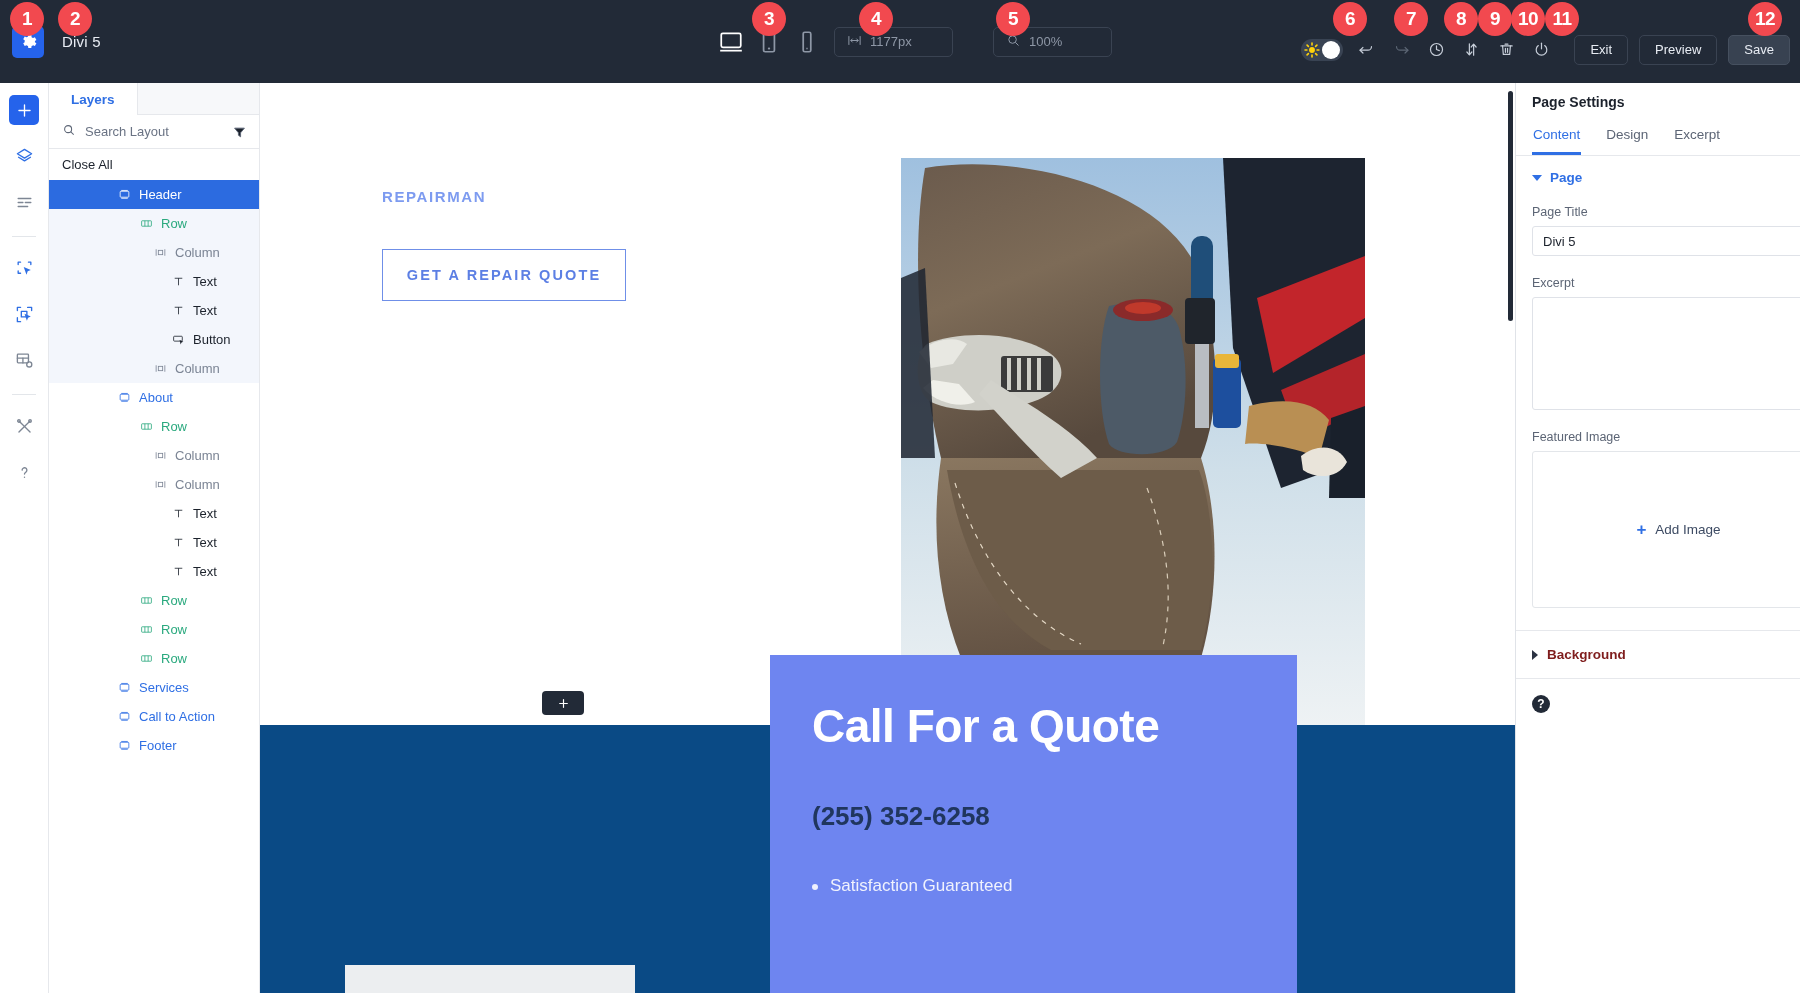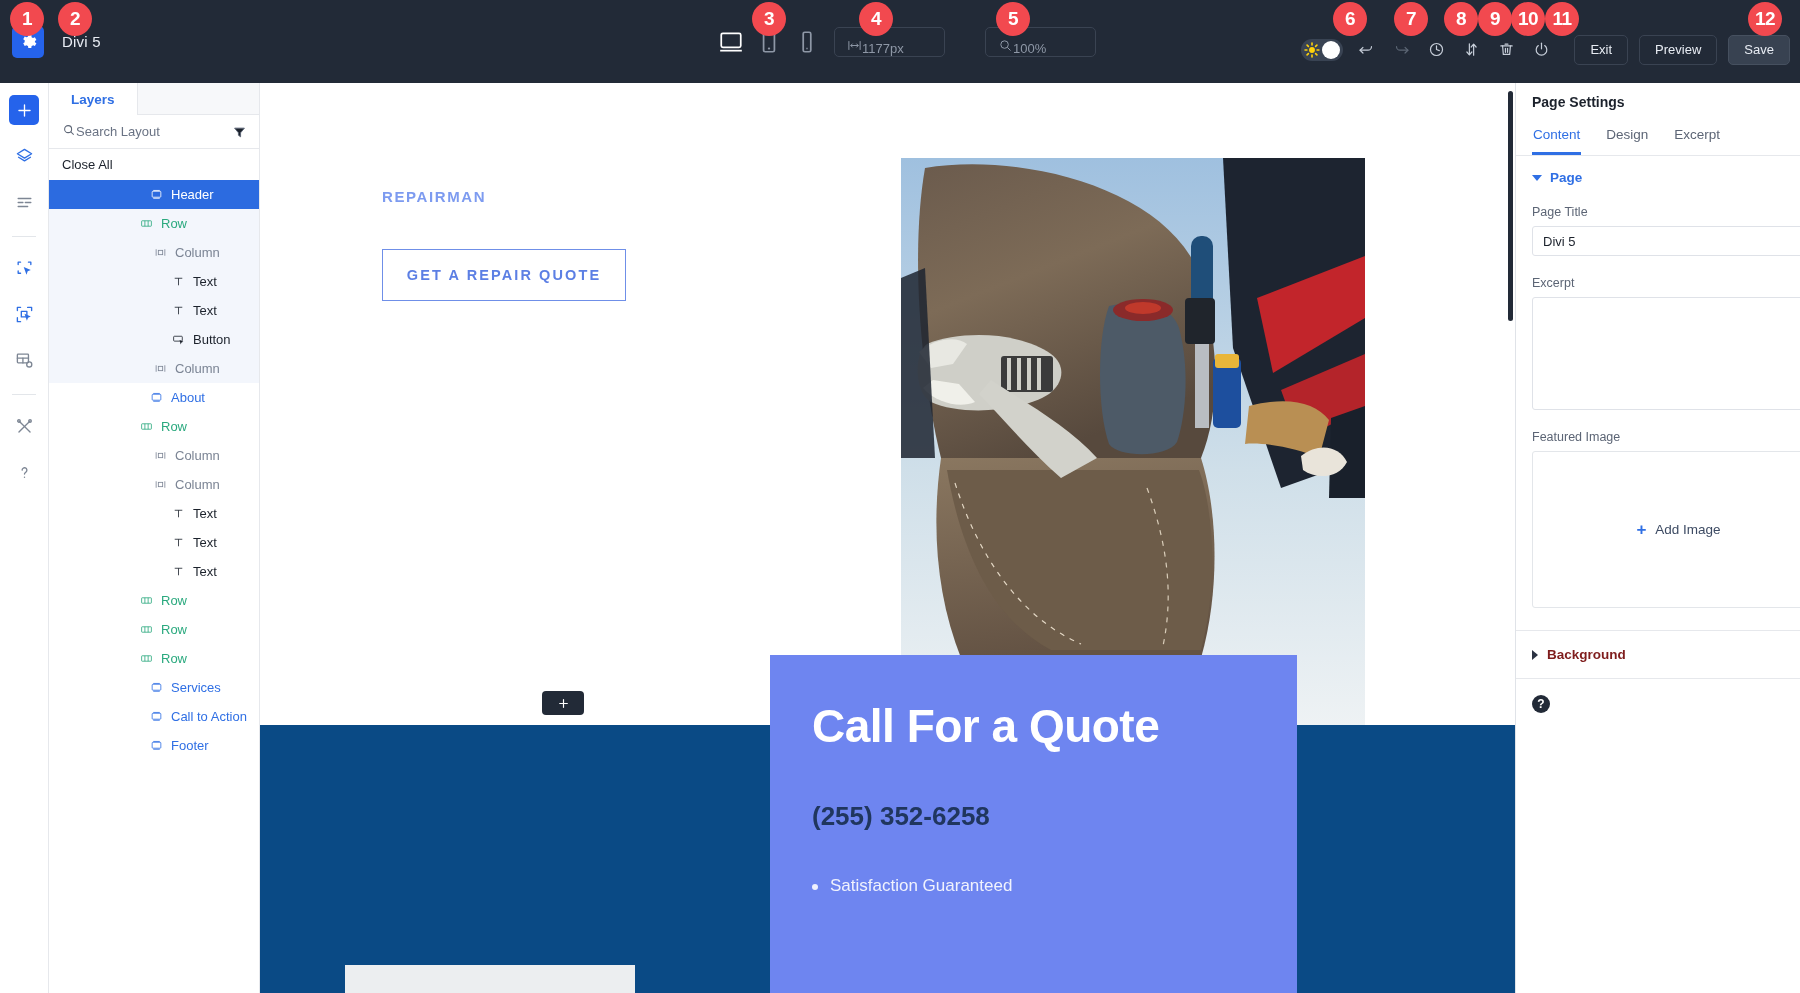--- a/index.html
+++ b/index.html
@@ -33,21 +33,21 @@
   .device-btns{ display:flex; align-items:center; gap:12px; }
   .device-btn{
     width:26px; height:26px; display:flex; align-items:center; justify-content:center;
     cursor:pointer;
   }
   .device-btn svg{ stroke:#8e97a6; fill:none; stroke-width:1.6; }
   .device-btn.active svg{ stroke:#ffffff; }
 
   .pill{
     height:30px; min-width:104px; border:1px solid #3a4352; border-radius:5px;
-    display:flex; align-items:flex-end; gap:0; padding:0 12px;
+    display:flex; align-items:center; gap:8px; padding:0 12px;
     color:#8e97a6; font-size:13px; background:transparent;
   }
   .pill svg{ width:15px; height:15px; stroke:#8e97a6; fill:none; stroke-width:1.6; }
   .pill input{
     background:transparent; border:none; outline:none; color:#8e97a6;
     font-family:inherit; font-size:13px; width:70px; padding:0;
   }
 
   
   #right-cluster{
@@ -106,36 +106,36 @@
     position:absolute; left:49px; top:83px; width:211px; height:910px;
     background:#fff; border-right:1px solid #e6e8ec;
   }
   #layers-tabbar{ height:32px; border-bottom:1px solid #e6e8ec; display:flex; background:#f7f8fa;}
   #layers-tab{
     padding:0 22px; height:32px; display:flex; align-items:center;
     font-size:13.5px; color:#2f6fe4; font-weight:bold; background:#fff;
     border-right:1px solid #e6e8ec; cursor:pointer;
   }
   #layers-search{
-    height:34px; display:flex; align-items:center; padding:0 13px;
+    height:34px; display:flex; align-items:center; gap:9px; padding:0 13px;
     border-bottom:1px solid #e6e8ec;
   }
   #layers-search svg{ width:14px; height:14px; stroke:#5c6575; fill:none; stroke-width:1.8;}
   #layers-search .ph{ font-size:13px; color:#6a7384; flex:1; }
   #layers-search .filter{ width:13px; height:13px; }
   #close-all{
     font-size:13px; color:#1c222c; padding:8px 0 8px 13px;
   }
   .layer{
     height:29px; display:flex; align-items:center; font-size:13px; cursor:pointer;
   }
   .layer .lico{ width:15px; height:15px; margin-right:7px; flex:none;
                 display:flex; align-items:center; justify-content:center;}
   .layer .lico svg{ width:13px; height:13px; fill:none; stroke-width:1.5; }
-  .layer.sect{ color:#2f6fe4; padding-left:100px; }
+  .layer.sect{ color:#2f6fe4; padding-left:68px; }
   .layer.sect .lico svg{ stroke:#2f6fe4; }
   .layer.sect.selected{ background:#2c6be0; color:#fff; }
   .layer.sect.selected .lico svg{ stroke:#fff; }
   .layer.row{ color:#2aa97e; padding-left:90px; }
   .layer.row .lico svg{ stroke:#2aa97e; }
   .layer.col{ color:#7b8494; padding-left:104px; }
   .layer.col .lico svg{ stroke:#7b8494; }
   .layer.mod{ color:#1c222c; padding-left:122px; }
   .layer.mod .lico svg{ stroke:#1c222c; }
   .shade{ background:#f3f6fc; }

